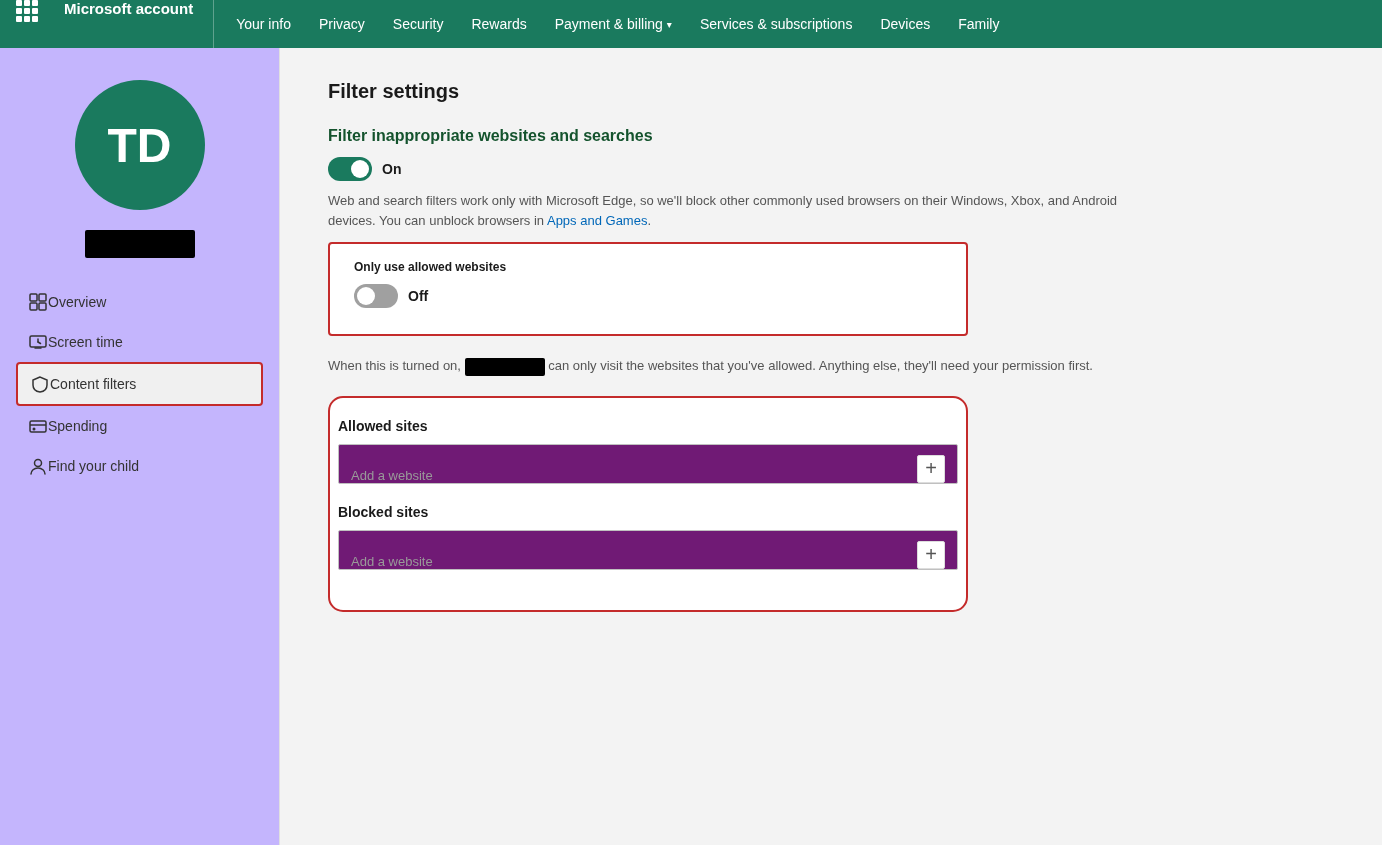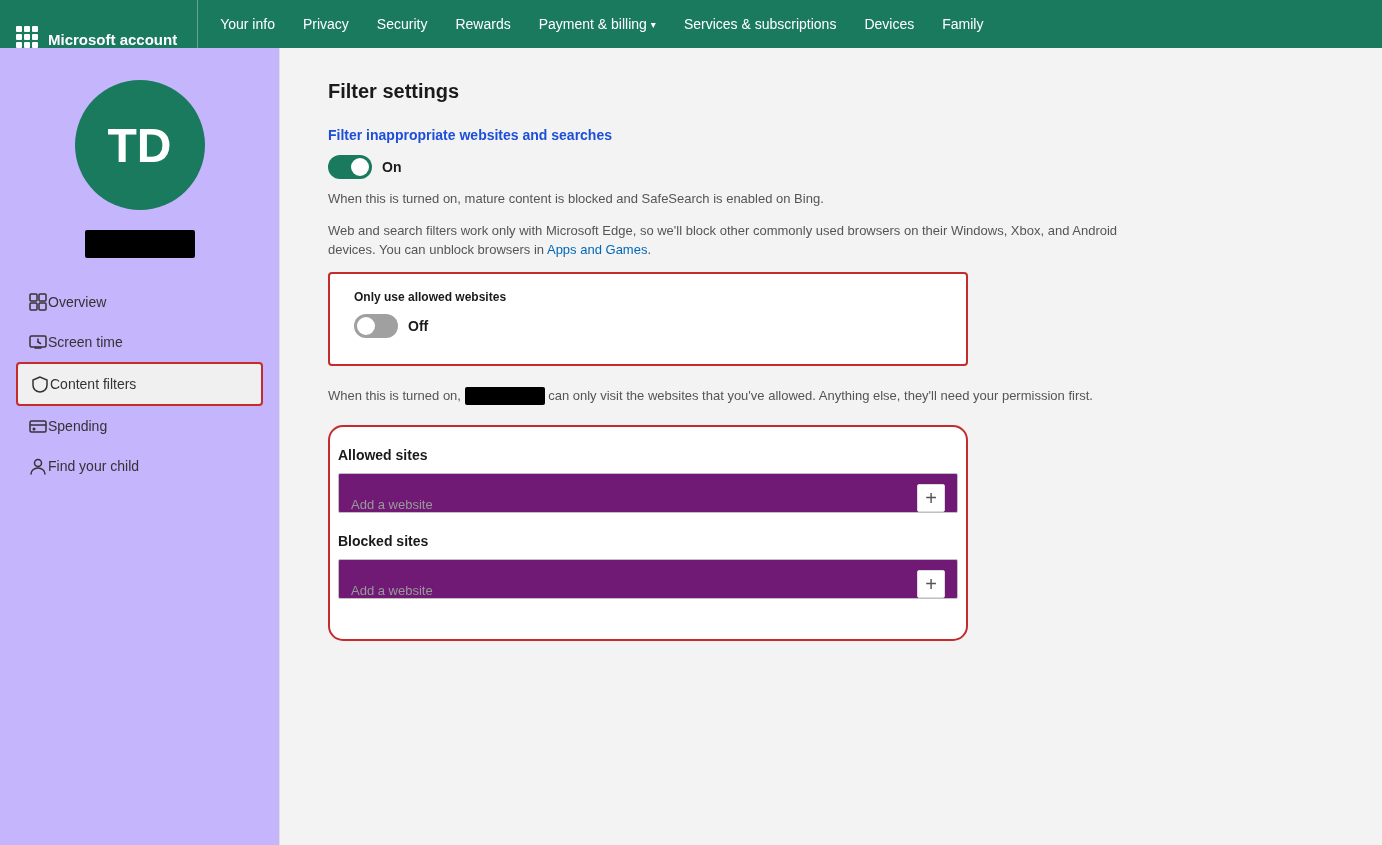--- a/index.html
+++ b/index.html
@@ -15,22 +15,22 @@
       padding: 0 16px;
       gap: 0;
       position: fixed;
       top: 0;
       left: 0;
       right: 0;
       z-index: 100;
     }
     .nav-brand {
       display: flex;
-      align-items: flex-end;
-      gap: 10px;
+      align-items: flex-start;
+      gap: 26px;
       padding-right: 20px;
       border-right: 1px solid rgba(255,255,255,0.3);
       margin-right: 8px;
       height: 100%;
     }
     .nav-brand-icon {
       display: grid;
       grid-template-columns: repeat(3, 6px);
       gap: 2px;
     }
@@ -138,23 +138,23 @@
     }
 
     .page-title {
       font-size: 20px;
       font-weight: 700;
       color: #1a1a1a;
       margin-bottom: 24px;
     }
 
     .section-title {
-      font-size: 14px;
+      font-size: 16px;
       font-weight: 700;
-      color: #1d4ed8;
+      color: #14532d;
       margin-bottom: 12px;
     }
 
     
     .toggle-row {
       display: flex;
       align-items: center;
       gap: 10px;
       margin-bottom: 10px;
     }
@@ -377,21 +377,20 @@
     <h1 class="page-title">Filter settings</h1>
 
     <div>
       <div class="section-title">Filter inappropriate websites and searches</div>
       <div class="toggle-row">
         <div class="toggle on">
           <div class="toggle-thumb"></div>
         </div>
         <span class="toggle-label">On</span>
       </div>
-      <p class="description-text">When this is turned on, mature content is blocked and SafeSearch is enabled on Bing.</p>
       <p class="description-text">
         <span>Web and search filters work only with Microsoft Edge, so we'll block other commonly used browsers on their Windows, Xbox, and Android devices. You can unblock browsers in </span><a href="#">Apps and Games</a><span>.</span>
       </p>
     </div>
 
     <div class="bordered-section">
       <div class="only-use-label">Only use allowed websites</div>
       <div class="toggle-row">
         <div class="toggle off">
           <div class="toggle-thumb"></div>

